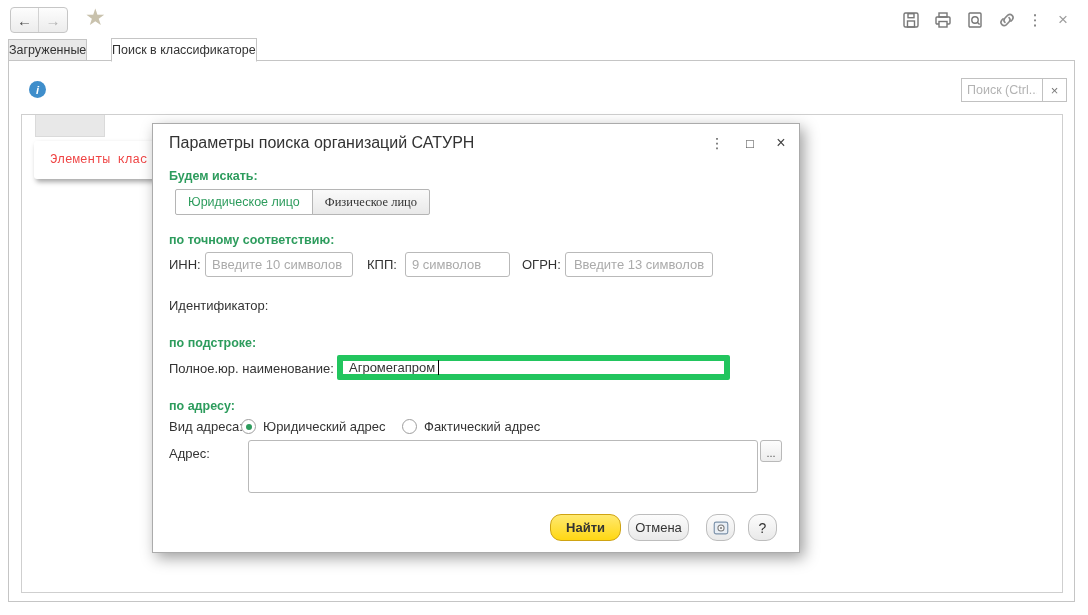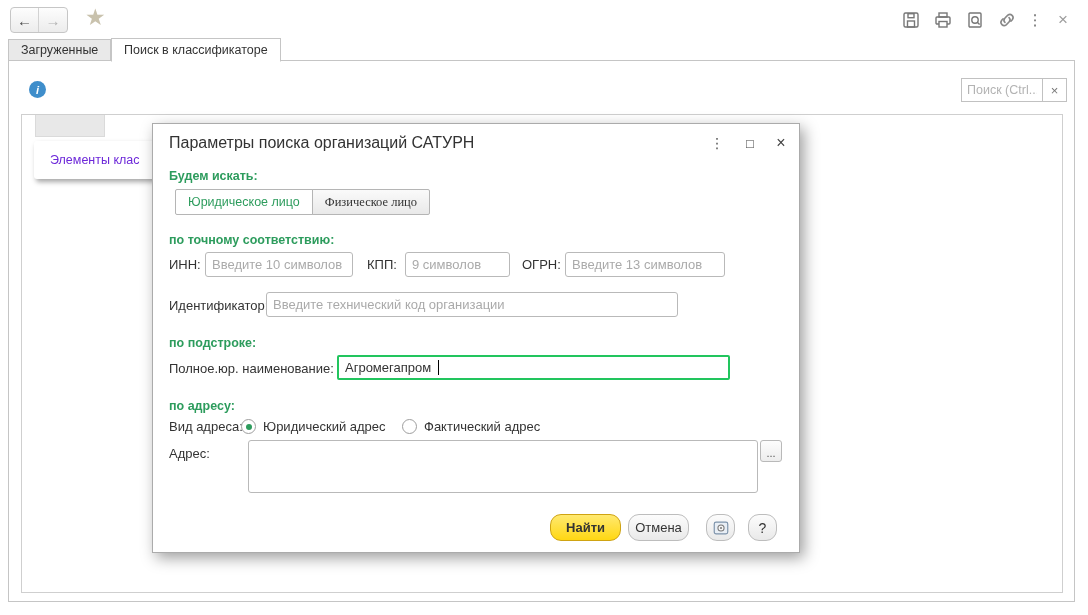--- a/index.html
+++ b/index.html
@@ -21,21 +21,21 @@
   .win-title{ position:absolute; left:127px; top:9px; font-size:17px; color:#2b2b2b; }
   .hicons{ position:absolute; right:14px; top:9px; display:flex; gap:10px; align-items:center; }
   .hicon{ width:22px; height:22px; display:flex; align-items:center; justify-content:center;
     color:#777; cursor:pointer; }
   .hicon svg{ display:block; }
   .hicon.kebab{ font-size:15px; color:#6b6b6b; width:14px; }
   .hicon.close{ font-size:17px; color:#9d9d9d; }
 
   
   .ptab{ position:absolute; font-size:12.5px; display:flex; align-items:center;
-    padding:0 12px; cursor:pointer; }
+    padding:0 0; cursor:pointer; }
   .ptab.inactive{ left:8px; top:39px; height:22px; background:#e9e9e9;
     border:1px solid #c5c5c5; }
   .ptab.active{ left:111px; top:38px; height:24px; background:#fff;
     border:1px solid #c5c5c5; border-bottom:1px solid #fff; z-index:3; }
 
   
   .page{ position:absolute; left:8px; top:60px; width:1067px; height:542px;
     border:1px solid #c5c5c5; background:#fff; z-index:1; }
   .info-icon{ position:absolute; left:20px; top:20px; width:17px; height:17px;
     border-radius:50%; background:#3f8ecb; color:#fff; font-size:11px; font-weight:bold;
@@ -49,22 +49,22 @@
   .qclear{ position:absolute; left:1033px; top:17px; width:25px; height:24px;
     border:1px solid #c1c1c1; background:#fff; color:#777; font-size:13px;
     display:flex; align-items:center; justify-content:center; cursor:pointer; }
 
   .panel{ position:absolute; left:12px; top:53px; width:1042px; height:479px;
     border:1px solid #cfcfcf; background:#fff; }
   .stub-rect{ position:absolute; left:13px; top:0px; width:70px; height:22px;
     background:#e8e8e8; border:1px solid #dadada; border-top:none; }
   .bg-tab{ position:absolute; left:12px; top:26px; width:127px; height:38px;
     background:#fff; border-radius:3px; box-shadow:2px 3px 5px rgba(0,0,0,.35);
-    display:flex; align-items:center; padding-left:16px; font-size:12.5px; color:#6d28d9;
-    white-space:nowrap; overflow:hidden; }
+    display:flex; align-items:center; padding-left:16px; font-size:12.5px; color:#ef4444;
+    white-space:nowrap; overflow:hidden;font-family:Liberation Mono, monospace; }
 
   
   .dialog{ position:absolute; left:152px; top:123px; width:648px; height:430px;
     background:#fff; border:1px solid #ababab; z-index:10;
     box-shadow:4px 5px 14px rgba(0,0,0,.38); }
   .dlg-title{ position:absolute; left:16px; top:10px; font-size:16px; color:#333; }
   .dlg-ctl{ position:absolute; top:8px; width:22px; height:22px; display:flex;
     align-items:center; justify-content:center; color:#555; cursor:pointer; }
   .dlg-ctl.menu{ left:553px; font-size:14px; }
   .dlg-ctl.max{ left:586px; font-size:13px; color:#444; }
@@ -77,21 +77,21 @@
     font-size:12.5px; border:1px solid #b5b5b5; margin-left:-1px; cursor:pointer;
     background:linear-gradient(#fafafa,#e9e9e9); color:#333; padding:0 12px; }
   .etab:first-child{ margin-left:8px; border-radius:2px 0 0 2px; }
   .etab:last-child{ border-radius:0 2px 2px 0;font-family:Liberation Serif, serif; }
   .etab.active{ background:#fff; color:#2d9c5d; }
 
   .flabel{ position:absolute; font-size:13px; color:#333; white-space:nowrap; }
   .tinput{ position:absolute; height:25px; border:1px solid #b9b9b9; border-radius:3px;
     padding:0 6px; font-size:13px; color:#333; font-family:"Liberation Sans",sans-serif; }
   .tinput::placeholder{ color:#aaa; }
-  .tinput.focused{ border:2px solid #22c55e; border-radius:2px; }
+  .tinput.focused{ border:6px solid #22c55e; border-radius:2px; }
 
   .radio{ position:absolute; width:15px; height:15px; border:1px solid #9e9e9e;
     border-radius:50%; background:#fff; cursor:pointer; }
   .radio.checked::after{ content:""; position:absolute; left:3.5px; top:3.5px;
     width:6px; height:6px; border-radius:50%; background:#2d9c5d; }
 
   .addr-area{ position:absolute; left:95px; top:316px; width:510px; height:53px;
     border:1px solid #b9b9b9; border-radius:3px; resize:none;
     font-family:"Liberation Sans",sans-serif; font-size:13px; padding:4px 6px; }
   .more-btn{ position:absolute; left:607px; top:316px; width:22px; height:22px;
@@ -182,24 +182,23 @@
       <div class="etab">Физическое лицо</div>
     </div>
 
     <div class="sec-label" style="top:109px">по точному соответствию:</div>
 
     <div class="flabel" style="left:16px; top:133px">ИНН:</div>
     <input class="tinput" style="left: 52px; top: 128px; width: 148px;" placeholder="Введите 10 символов">
     <div class="flabel" style="left:214px; top:133px">КПП:</div>
     <input class="tinput" style="left: 252px; top: 128px; width: 105px;" placeholder="9 символов">
     <div class="flabel" style="left:369px; top:133px">ОГРН:</div>
-    <input class="tinput" style="left: 412px; top: 128px; width: 160px;" placeholder="Введите 13 символов">
+    <input class="tinput" style="left: 412px; top: 128px; width: 148px; text-align: center;" placeholder="Введите 13 символов">
 
     <div class="flabel" style="left:16px; top:174px">Идентификатор:</div>
-    <input class="tinput" style="left: 113px; top: 168px; width: 412px;" placeholder="Введите технический код организации">
 
     <div class="sec-label" style="top:212px">по подстроке:</div>
 
     <div class="flabel" style="left:16px; top:237px">Полное.юр. наименование:</div>
     <input class="tinput focused" style="left: 184px; top: 231px; width: 393px;" value="Агромегапром">
     <div class="caret" style="left:285px; top:236px"></div>
 
     <div class="sec-label" style="top:275px">по адресу:</div>
 
     <div class="flabel" style="left:16px; top:295px">Вид адреса:</div>

